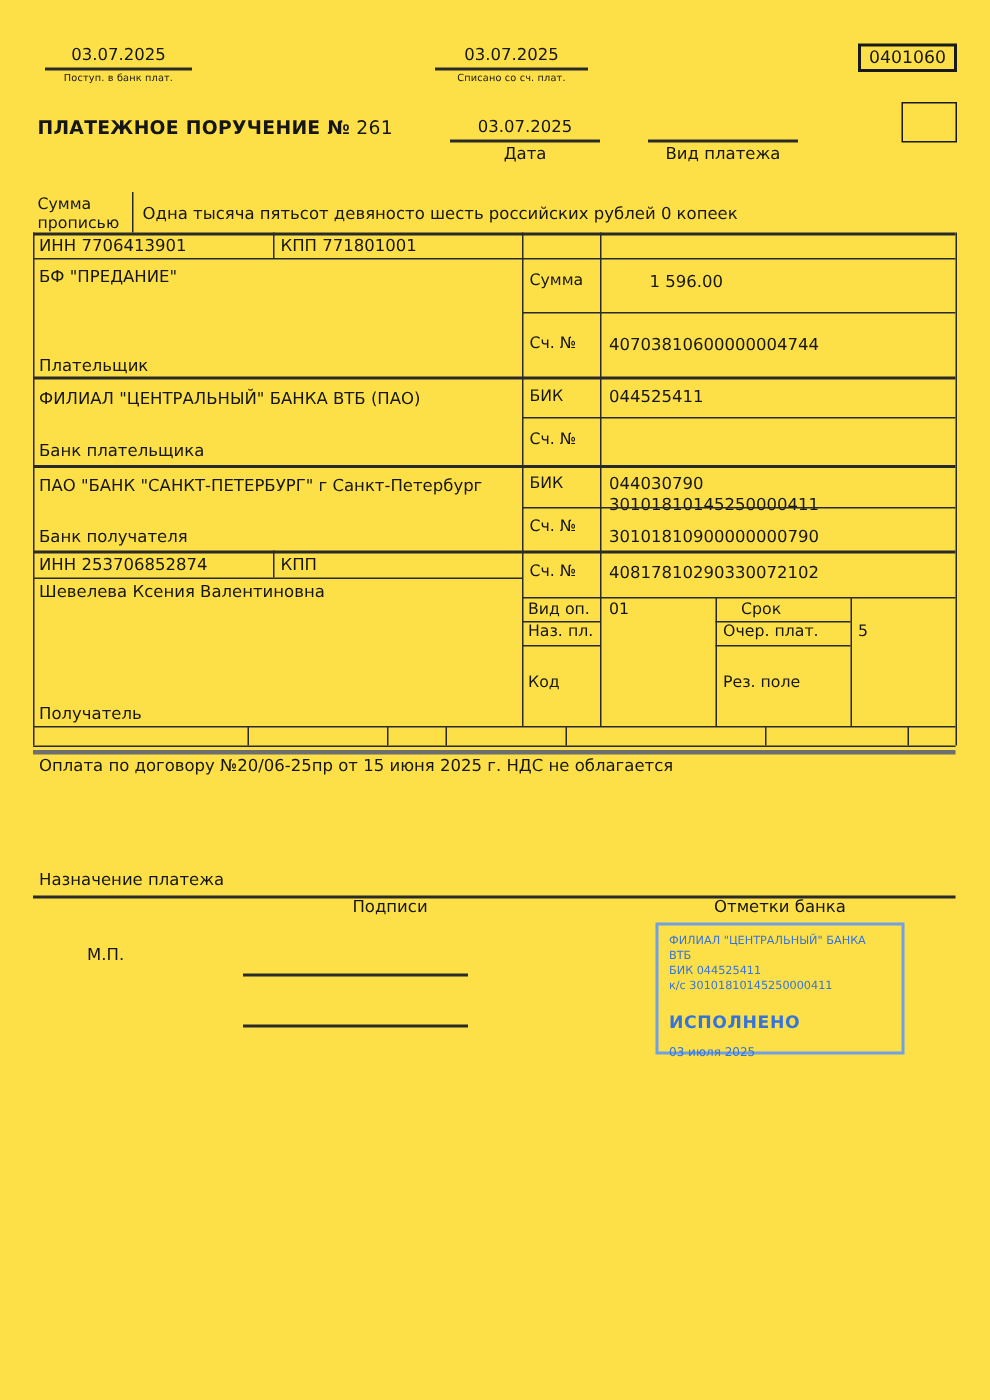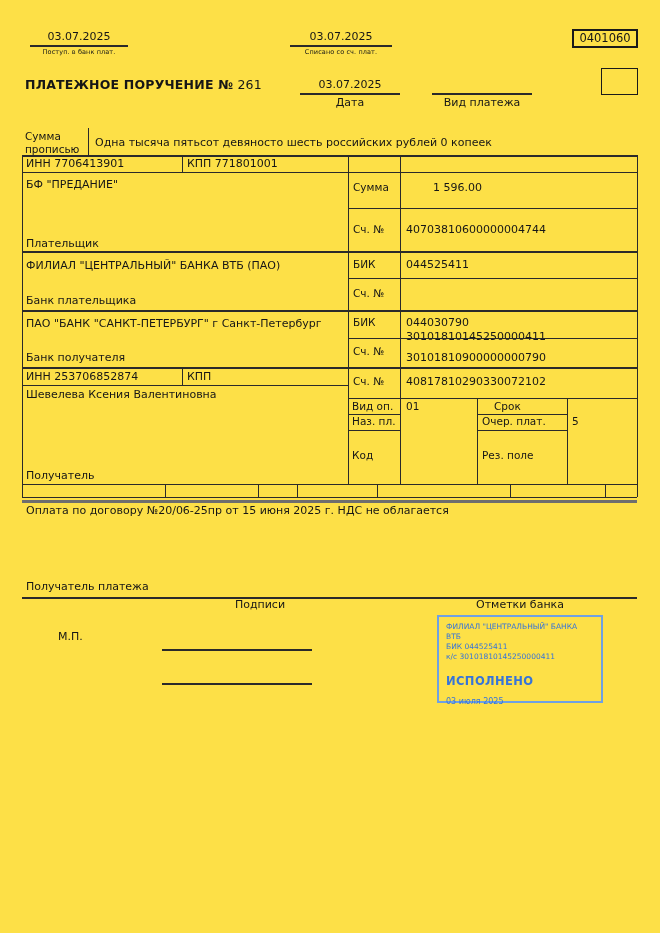--- a/index.html
+++ b/index.html
@@ -80,21 +80,21 @@
   <div class="t sm" style="left:352px;top:400px;">Вид оп.</div>
   <div class="t sm" style="left:406px;top:400px;">01</div>
   <div class="t sm" style="left:482px;top:400px;margin-left:12px;">Срок</div>
   <div class="t sm" style="left:352px;top:415px;">Наз. пл.</div>
   <div class="t sm" style="left:482px;top:415px;">Очер. плат.</div>
   <div class="t sm" style="left:572px;top:415px;">5</div>
   <div class="t sm" style="left:352px;top:449px;">Код</div>
   <div class="t sm" style="left:482px;top:449px;">Рез. поле</div>
 
   <div class="t" style="left:26px;top:504px;">Оплата по договору №20/06-25пр от 15 июня 2025 г. НДС не облагается</div>
-  <div class="t" style="left:26px;top:580px;">Получатель платежа</div>
+  <div class="t" style="left:26px;top:580px;">Назначение платежа</div>
 
   <div class="t c" style="left:205px;top:598px;width:110px;">Подписи</div>
   <div class="t c" style="left:465px;top:598px;width:110px;">Отметки банка</div>
   <div class="t" style="left:58px;top:630px;">М.П.</div>
 
   <div id="stamp">
     <div class="s1">ФИЛИАЛ "ЦЕНТРАЛЬНЫЙ" БАНКА ВТБ</div>
     <div class="s1">БИК 044525411</div>
     <div class="s1">к/с 30101810145250000411</div>
     <div class="st">ИСПОЛНЕНО</div>

